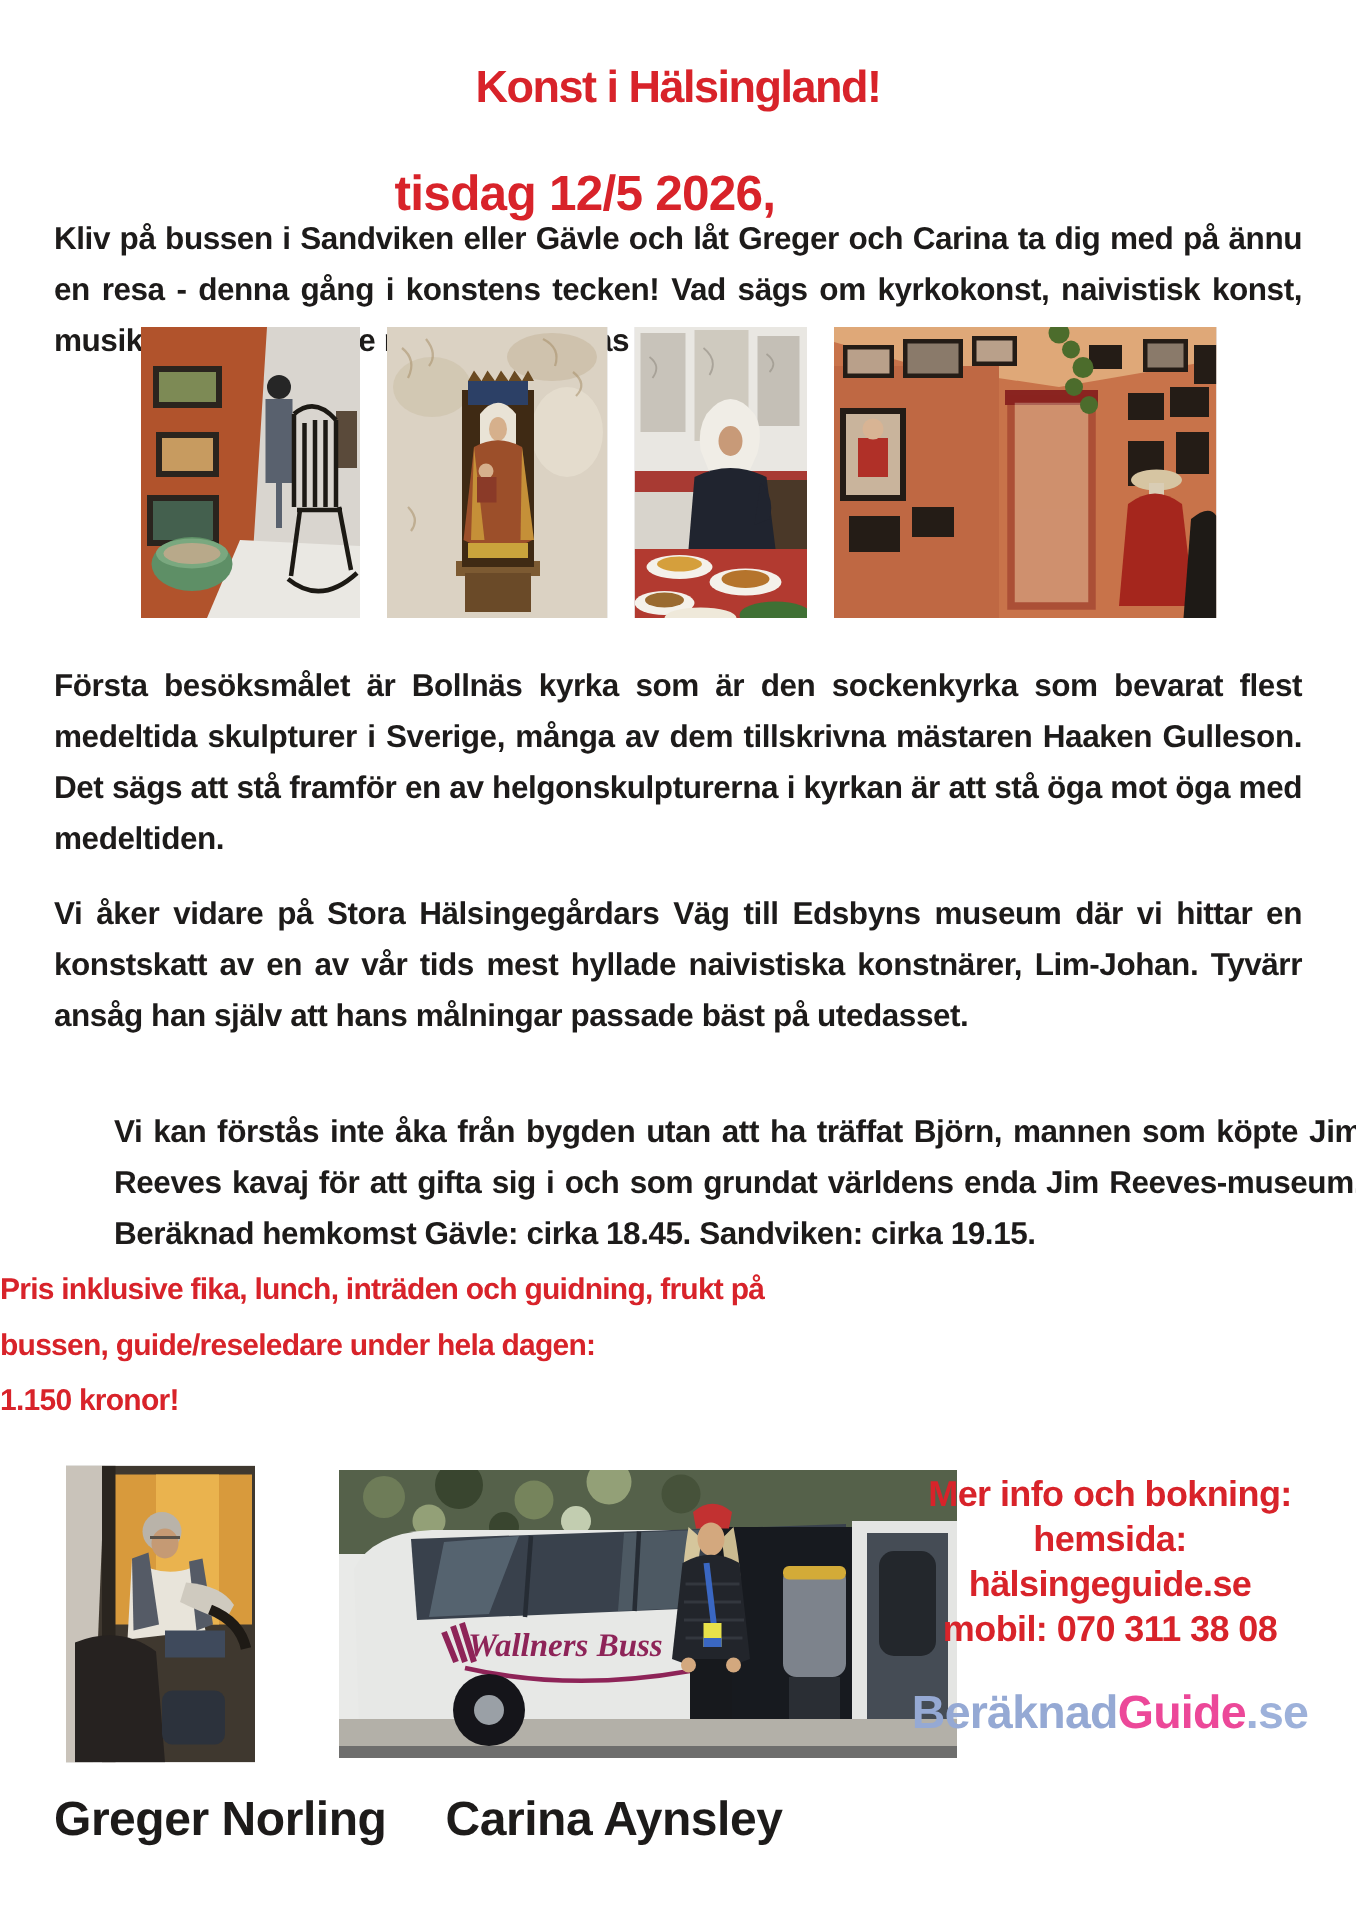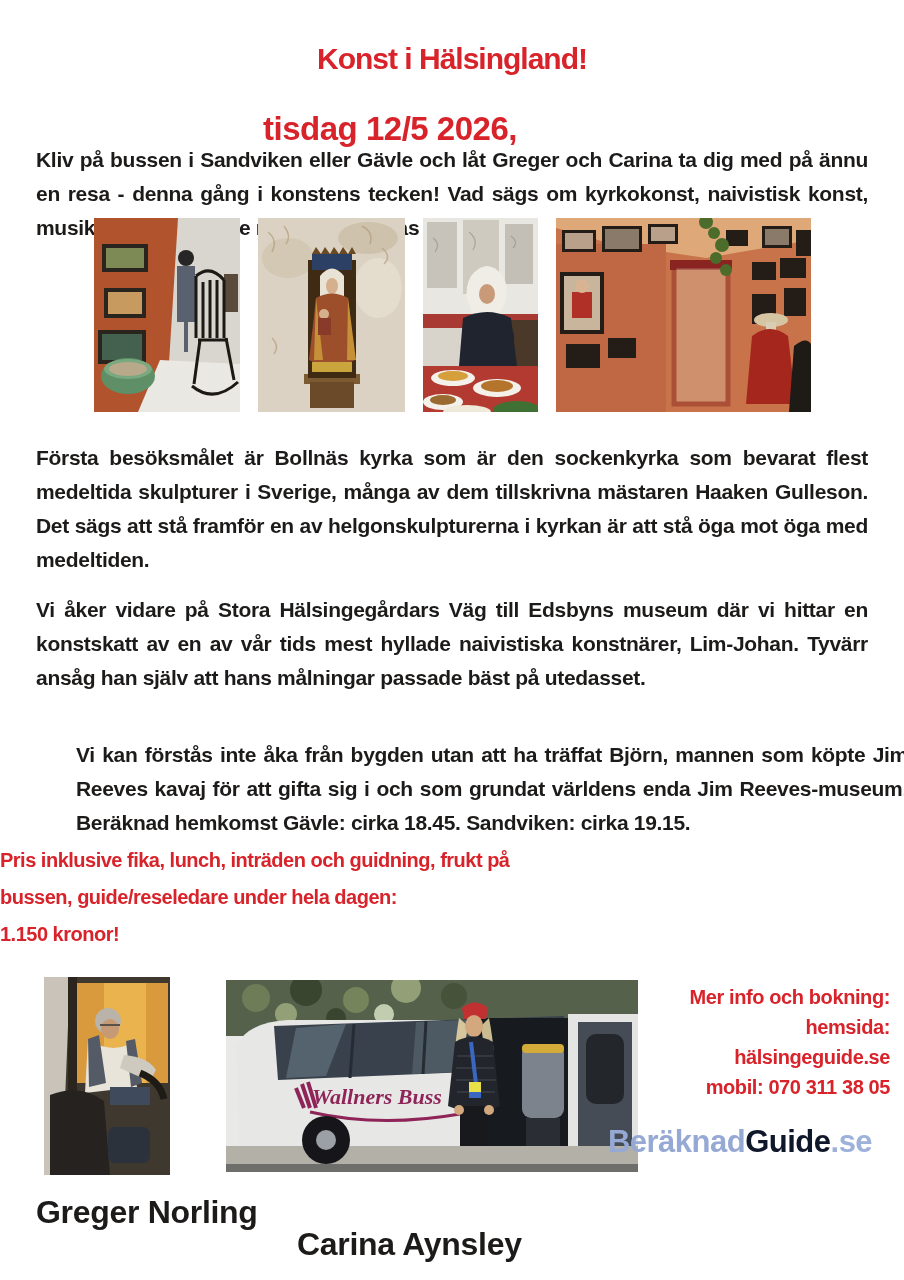--- a/index.html
+++ b/index.html
@@ -44,35 +44,35 @@
     font-size: 20px; font-weight: bold; line-height: 37px; letter-spacing: -0.5px;
     white-space: nowrap;
   }
 
   .photo-driver { position: absolute; top: 977px; left: 44px;  width: 126px; height: 198px; overflow: hidden; }
   .photo-bus    { position: absolute; top: 980px; left: 178px; width: 412px; height: 192px; overflow: hidden; padding-left: 48px; }
   .photo-driver svg, .photo-bus svg { display: block; width: 100%; height: 100%; }
 
   .contact {
     position: absolute; top: 982px; left: 590px; width: 300px;
-    text-align: right; color: #d8232a;
-    font-size: 20px; font-weight: bold; line-height: 30px; letter-spacing: -0.4px;
+    text-align: center; color: #d8232a;
+    font-size: 24px; font-weight: bold; line-height: 30px; letter-spacing: -0.4px;
   }
   .logo {
     position: absolute; top: 1124px; left: 590px; width: 300px;
     text-align: center; font-size: 31px; font-weight: bold; letter-spacing: -0.5px;
     white-space: nowrap;
   }
   .logo .lt1 { color: #95a9d4; }
-  .logo .lt2 { color: #0f172a; }
+  .logo .lt2 { color: #ec4899; }
   .logo .lt3 { color: #9db1da; }
 
   .name { position: absolute; top: 1194px; color: #1d1b1a; font-size: 32px; font-weight: bold; letter-spacing: -0.3px; }
   .name-left  { left: 36px; }
-  .name-right { left: 297px; margin-top: 32px; }
+  .name-right { left: 297px; }
 </style>
 </head>
 <body>
 
 <div class="page">
 
   <h1 class="title">Konst i Hälsingland!</h1>
   <h2 class="subtitle">tisdag 12/5 2026,</h2>
 
   <p class="body-par" id="intro">Kliv på bussen i Sandviken eller Gävle och låt Greger och Carina ta dig med på ännu en resa - denna gång i konstens tecken! Vad sägs om kyrkokonst, naivistisk konst, musikkonst samt, inte minst, Mayyadas kokkonst?</p>
@@ -294,21 +294,21 @@
       <circle cx="100" cy="160" r="24" fill="#15151a"></circle>
         <circle cx="100" cy="160" r="10" fill="#9aa0a6"></circle>
       <rect x="0" y="184" width="412" height="8" fill="#6e6e6d"></rect>
     </svg>
   </div>
 
   <div class="contact">
     <div>Mer info och bokning:</div>
     <div>hemsida:</div>
     <div>hälsingeguide.se</div>
-    <div>mobil: 070 311 38 05</div>
+    <div>mobil: 070 311 38 08</div>
   </div>
 
   <div class="logo">
     <span class="lt1">Beräknad</span><span class="lt2">Guide</span><span class="lt3">.se</span>
   </div>
 
   <div class="name name-left">Greger Norling</div>
   <div class="name name-right">Carina Aynsley</div>
 
 </div>

